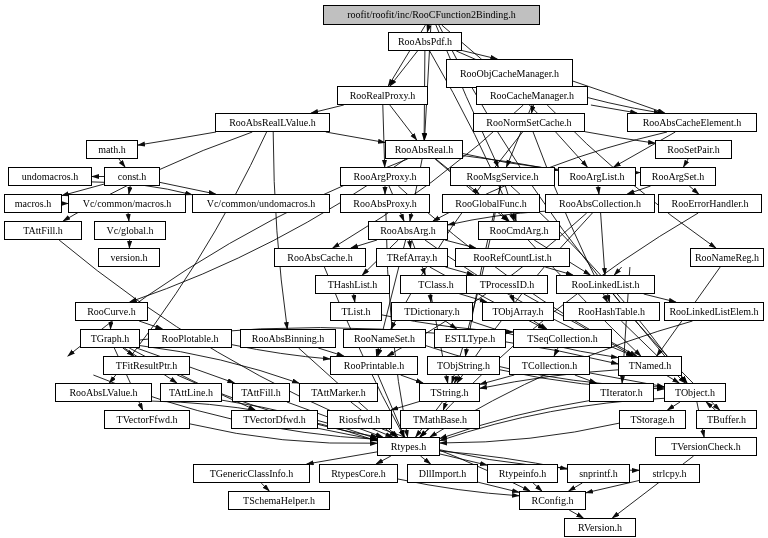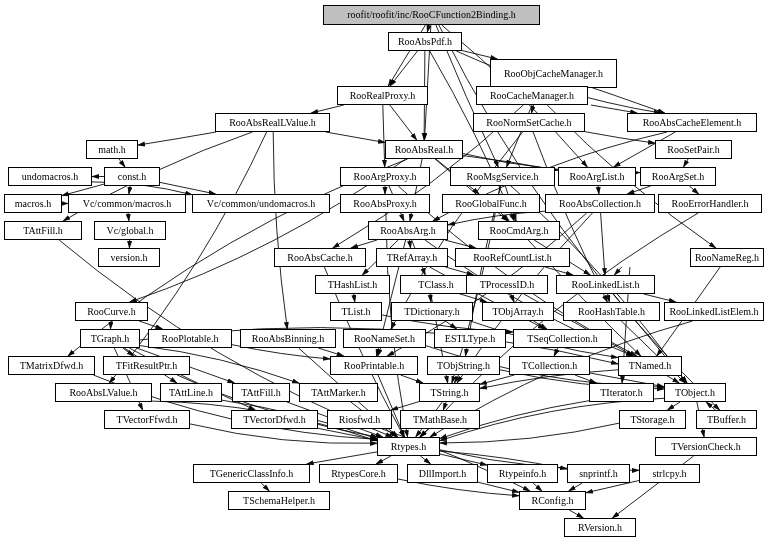--- a/index.html
+++ b/index.html
@@ -173,21 +173,21 @@
       <path d="M398.0,479.0 Q457.9,491.7 519.0,495.8" class="edge" stroke="#000000" marker-end="url(#arrow)"></path>
       <path d="M478.0,482.2 L519.0,492.3" class="edge" stroke="#000000" marker-end="url(#arrow)"></path>
       <path d="M533.1,483.0 L541.9,491.0" class="edge" stroke="#000000" marker-end="url(#arrow)"></path>
       <path d="M582.3,483.0 L568.7,491.0" class="edge" stroke="#000000" marker-end="url(#arrow)"></path>
       <path d="M639.0,480.5 L586.0,492.8" class="edge" stroke="#000000" marker-end="url(#arrow)"></path>
       <path d="M569.2,510.0 L583.3,518.0" class="edge" stroke="#000000" marker-end="url(#arrow)"></path>
     </svg>
 
 <div class="node root" title="roofit/roofit/inc/RooCFunction2Binding.h" style="left: 323px; top: 5px; width: 217px; height: 20px; background: rgb(192, 192, 192);">roofit/roofit/inc/RooCFunction2Binding.h</div>
     <div class="node" title="RooAbsPdf.h" style="left: 388px; top: 32px; width: 74px; height: 19px;">RooAbsPdf.h</div>
-    <div class="node" title="RooObjCacheManager.h" style="left: 490px; top: 59px; width: 127px; height: 29px;">RooObjCacheManager.h</div>
+    <div class="node" title="RooObjCacheManager.h" style="left: 446px; top: 59px; width: 127px; height: 29px;">RooObjCacheManager.h</div>
     <div class="node" title="RooRealProxy.h" style="left: 337px; top: 86px; width: 91px; height: 19px;">RooRealProxy.h</div>
     <div class="node" title="RooCacheManager.h" style="left: 476px; top: 86px; width: 112px; height: 19px;">RooCacheManager.h</div>
     <div class="node" title="RooAbsRealLValue.h" style="left: 215px; top: 113px; width: 115px; height: 19px;">RooAbsRealLValue.h</div>
     <div class="node" title="RooNormSetCache.h" style="left: 473px; top: 113px; width: 112px; height: 19px;">RooNormSetCache.h</div>
     <div class="node" title="RooAbsCacheElement.h" style="left: 627px; top: 113px; width: 130px; height: 19px;">RooAbsCacheElement.h</div>
     <div class="node" title="math.h" style="left: 86px; top: 140px; width: 52px; height: 19px;">math.h</div>
     <div class="node" title="RooAbsReal.h" style="left: 385px; top: 140px; width: 78px; height: 19px;">RooAbsReal.h</div>
     <div class="node" title="RooSetPair.h" style="left: 655px; top: 140px; width: 77px; height: 19px;">RooSetPair.h</div>
     <div class="node" title="undomacros.h" style="left: 8px; top: 167px; width: 84px; height: 19px;">undomacros.h</div>
     <div class="node" title="const.h" style="left: 104px; top: 167px; width: 56px; height: 19px;">const.h</div>
@@ -220,21 +220,20 @@
     <div class="node" title="TDictionary.h" style="left: 391px; top: 302px; width: 82px; height: 19px;">TDictionary.h</div>
     <div class="node" title="TObjArray.h" style="left: 482px; top: 302px; width: 72px; height: 19px;">TObjArray.h</div>
     <div class="node" title="RooHashTable.h" style="left: 563px; top: 302px; width: 97px; height: 19px;">RooHashTable.h</div>
     <div class="node" title="RooLinkedListElem.h" style="left: 664px; top: 302px; width: 100px; height: 19px;">RooLinkedListElem.h</div>
     <div class="node" title="TGraph.h" style="left: 80px; top: 329px; width: 60px; height: 19px;">TGraph.h</div>
     <div class="node" title="RooPlotable.h" style="left: 148px; top: 329px; width: 84px; height: 19px;">RooPlotable.h</div>
     <div class="node" title="RooAbsBinning.h" style="left: 240px; top: 329px; width: 96px; height: 19px;">RooAbsBinning.h</div>
     <div class="node" title="RooNameSet.h" style="left: 343px; top: 329px; width: 83px; height: 19px;">RooNameSet.h</div>
     <div class="node" title="ESTLType.h" style="left: 434px; top: 329px; width: 72px; height: 19px;">ESTLType.h</div>
     <div class="node" title="TSeqCollection.h" style="left: 513px; top: 329px; width: 99px; height: 19px;">TSeqCollection.h</div>
-    <div class="node" title="TMatrixDfwd.h" style="left: 8px; top: 356px; width: 87px; height: 19px;">TMatrixDfwd.h</div>
     <div class="node" title="TFitResultPtr.h" style="left: 103px; top: 356px; width: 87px; height: 19px;">TFitResultPtr.h</div>
     <div class="node" title="RooPrintable.h" style="left: 330px; top: 356px; width: 88px; height: 19px;">RooPrintable.h</div>
     <div class="node" title="TObjString.h" style="left: 427px; top: 356px; width: 73px; height: 19px;">TObjString.h</div>
     <div class="node" title="TCollection.h" style="left: 509px; top: 356px; width: 81px; height: 19px;">TCollection.h</div>
     <div class="node" title="TNamed.h" style="left: 618px; top: 356px; width: 64px; height: 20px;">TNamed.h</div>
     <div class="node" title="RooAbsLValue.h" style="left: 55px; top: 383px; width: 97px; height: 19px;">RooAbsLValue.h</div>
     <div class="node" title="TAttLine.h" style="left: 160px; top: 383px; width: 62px; height: 19px;">TAttLine.h</div>
     <div class="node" title="TAttFill.h" style="left: 232px; top: 383px; width: 58px; height: 19px;">TAttFill.h</div>
     <div class="node" title="TAttMarker.h" style="left: 299px; top: 383px; width: 79px; height: 19px;">TAttMarker.h</div>
     <div class="node" title="TString.h" style="left: 419px; top: 383px; width: 61px; height: 19px;">TString.h</div>

